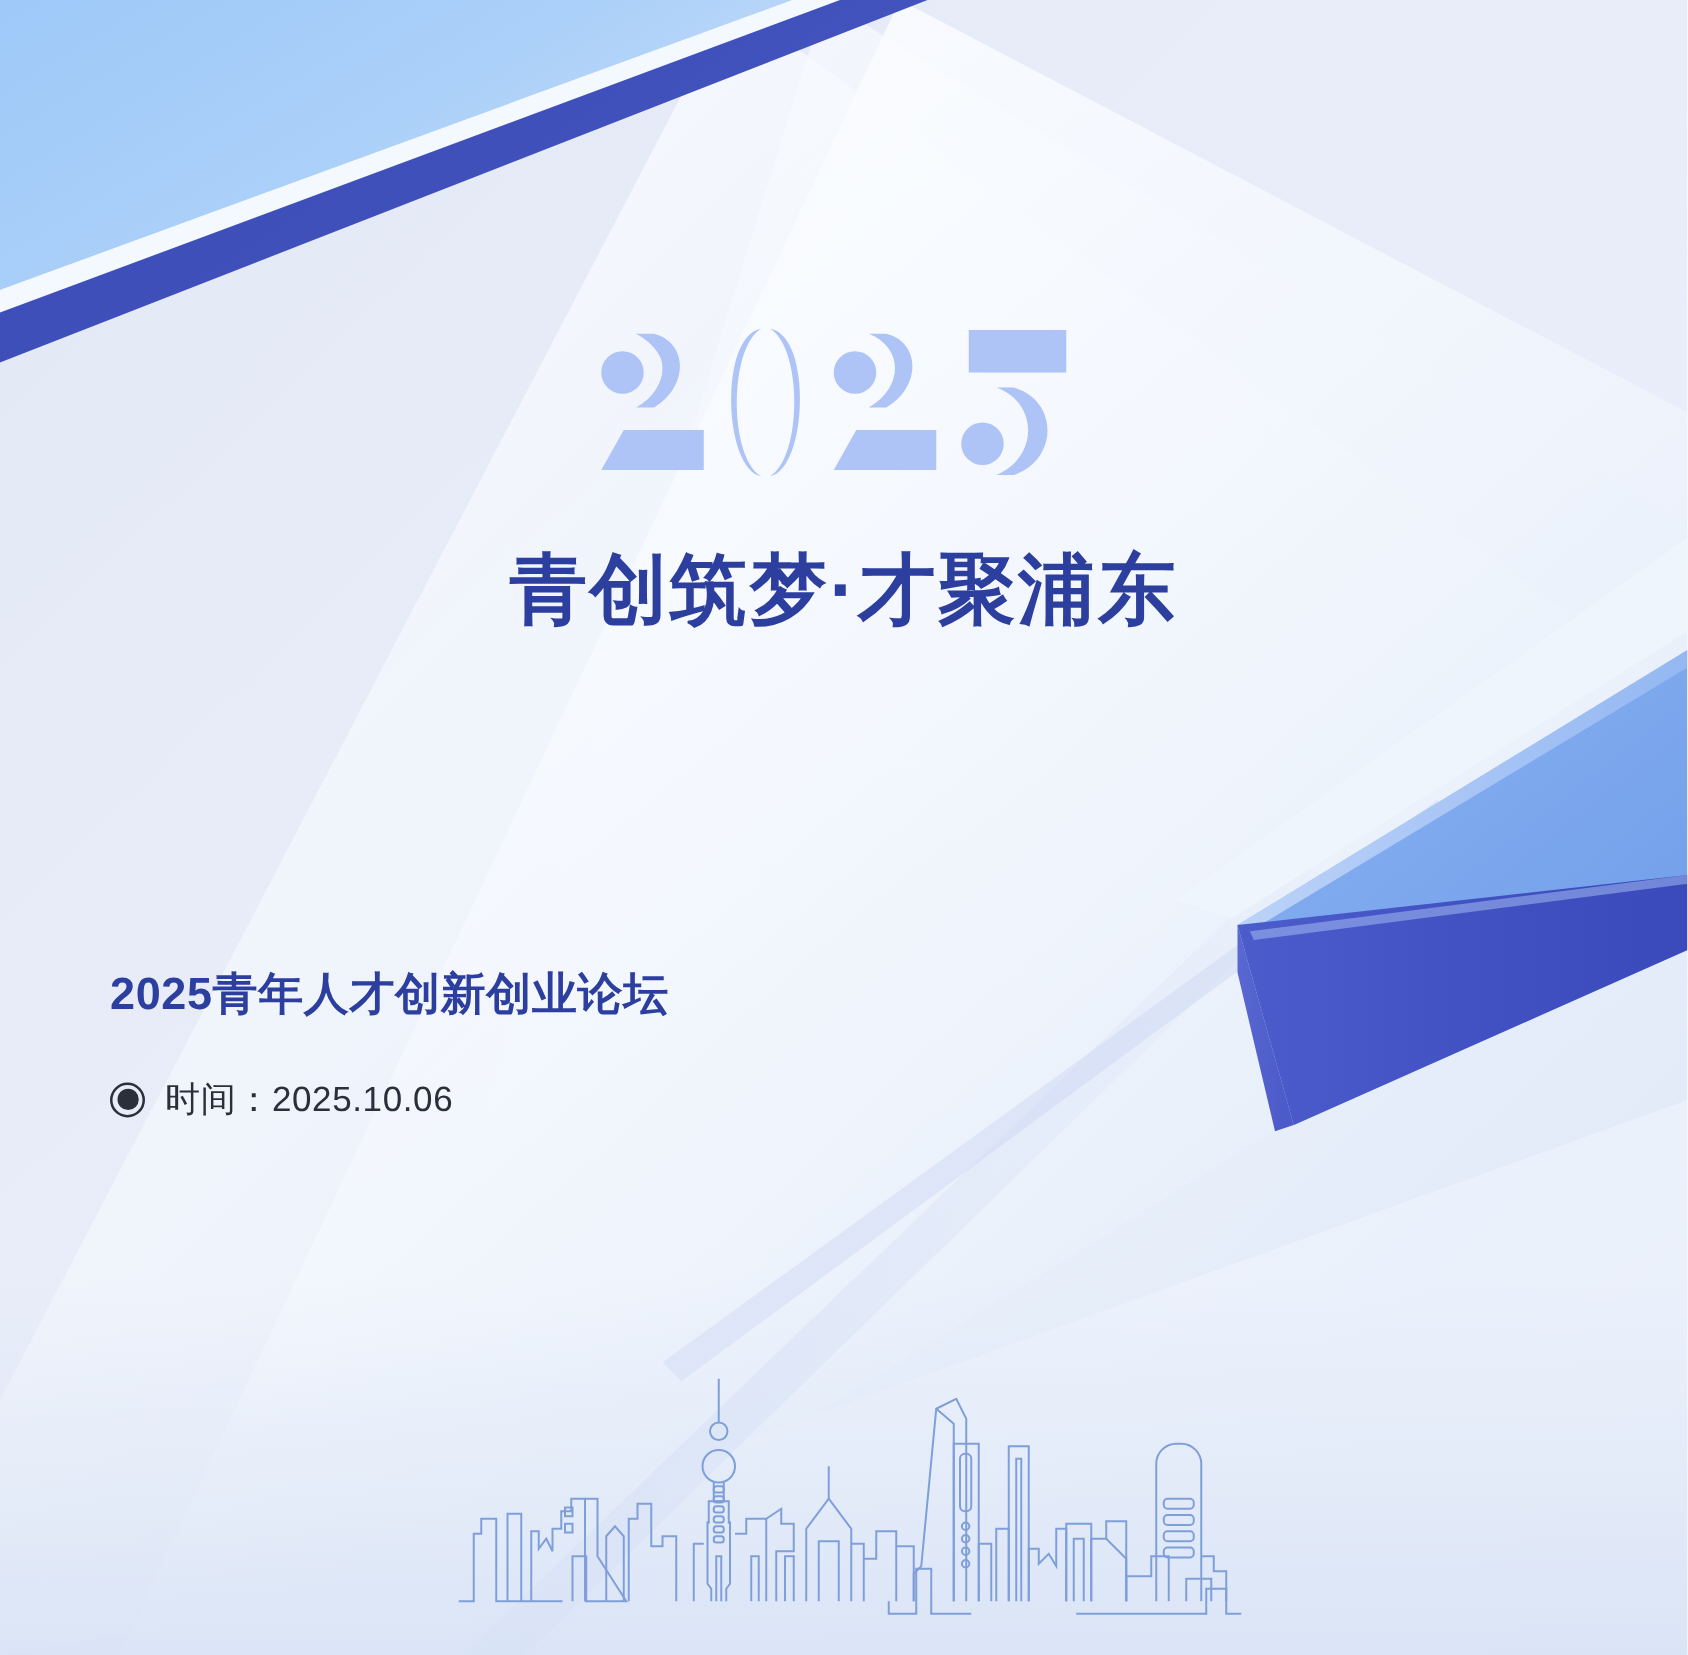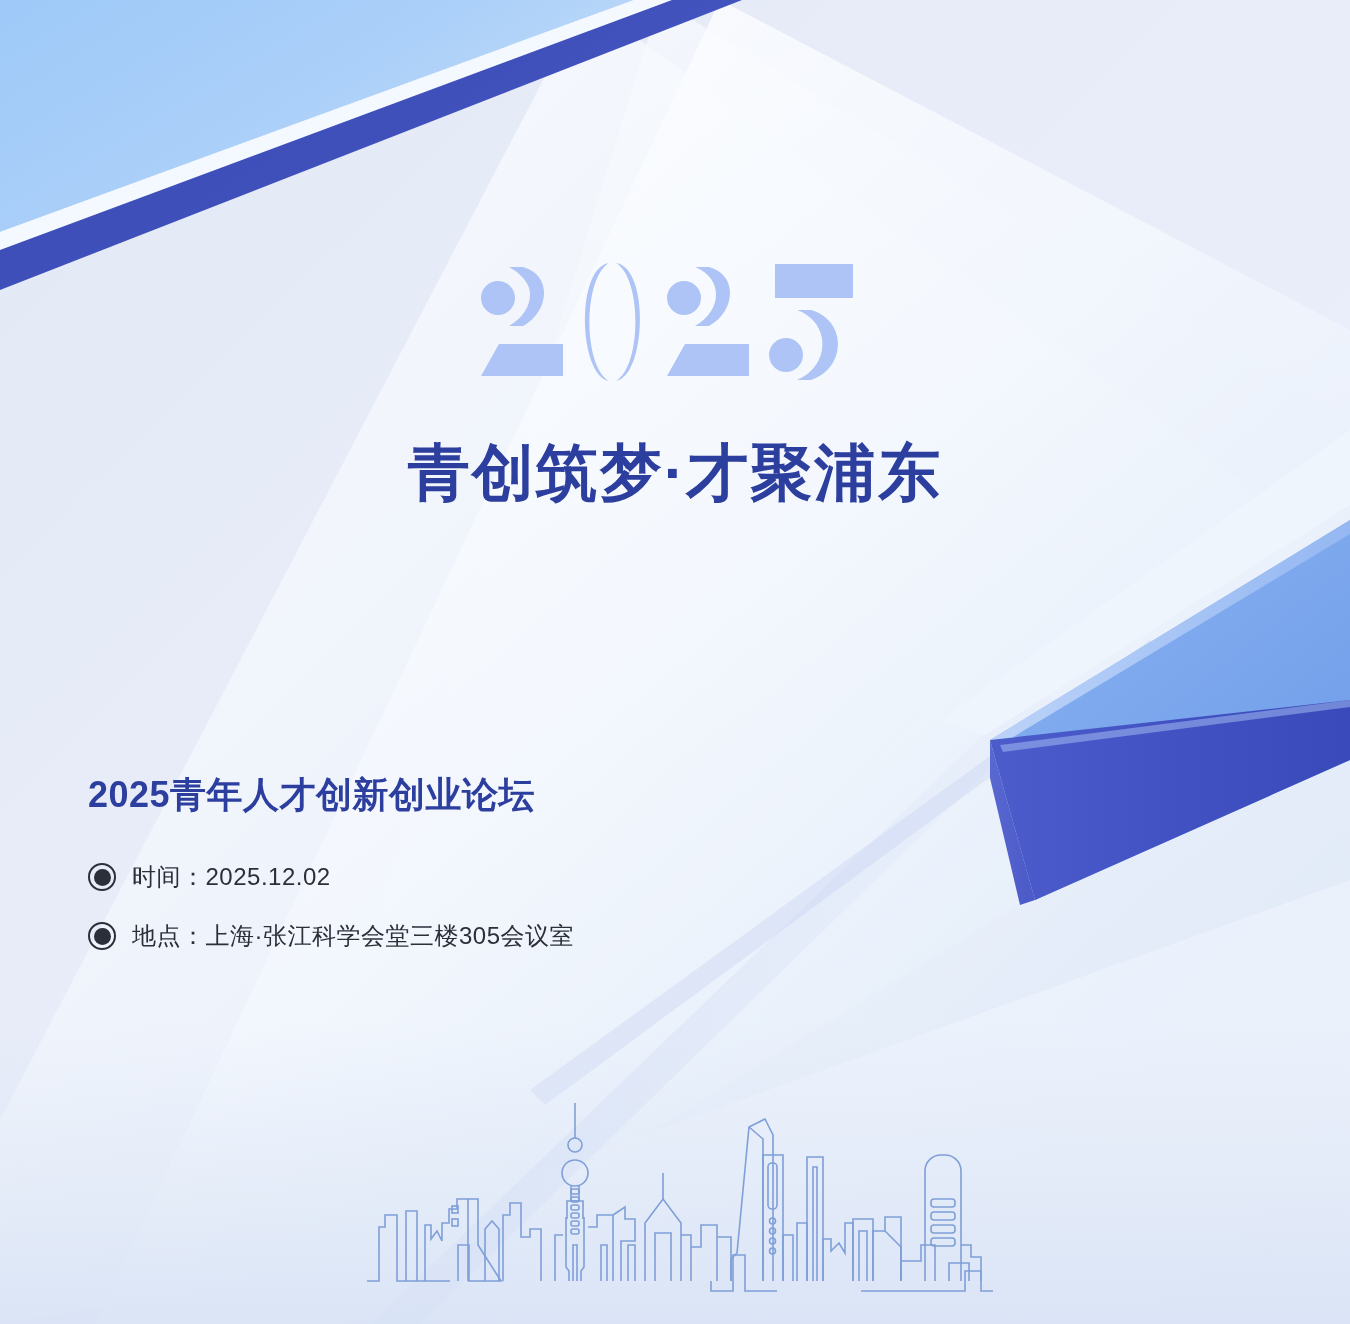--- a/index.html
+++ b/index.html
@@ -64,21 +64,21 @@
     font-weight: 700;
     color: #2c3e9e;
     letter-spacing: 0.5px;
     margin: 0 0 46px 0;
     line-height: 1.25;
   }
   .meta-row {
     display: flex;
     align-items: center;
     margin-bottom: 30px;
-    font-size: 24px;
+    font-size: 28px;
     color: #2b2f3a;
     line-height: 1.2;
     white-space: nowrap;
   }
   .meta-row:last-child { margin-bottom: 0; }
 
   .bullet-icon {
     width: 24px;
     height: 24px;
     flex: 0 0 24px;
@@ -260,28 +260,23 @@
 
   <div class="main-title">青创筑梦·才聚浦东</div>
 
   <div class="info-block">
 
     <div class="forum-name">2025青年人才创新创业论坛</div>
 
     <div class="meta-row">
       <span class="bullet-icon"></span>
       <span class="meta-label">时间：</span>
-      <span class="meta-value">2025.12.02</span>
+      <span class="meta-value">2025.10.06</span>
     </div>
 
-    <div class="meta-row">
-      <span class="bullet-icon"></span>
-      <span class="meta-label">地点：</span>
-      <span class="meta-value">上海·张江科学会堂三楼305会议室</span>
-    </div>
   </div>
 
   <div class="skyline">
     <svg width="660" height="215" viewBox="0 0 660 215" xmlns="http://www.w3.org/2000/svg" role="img" aria-label="Shanghai skyline">
       <g fill="none" stroke="#7f9fd8" stroke-width="1.6" stroke-linejoin="miter" stroke-linecap="butt">
 
         <path d="M 22 186 L 34 186 L 34 132 L 40 132 L 40 120 L 52 120 L 52 186 L 105 186"></path>
 
         <path d="M 61 186 L 61 116 L 72 116 L 72 186"></path>
         <path d="M 80 186 L 80 130 L 86 130 L 86 144 L 92 136 L 97 146 L 97 128 L 104 128 L 104 114 L 112 114 L 112 104 L 123 104 L 123 186"></path>

